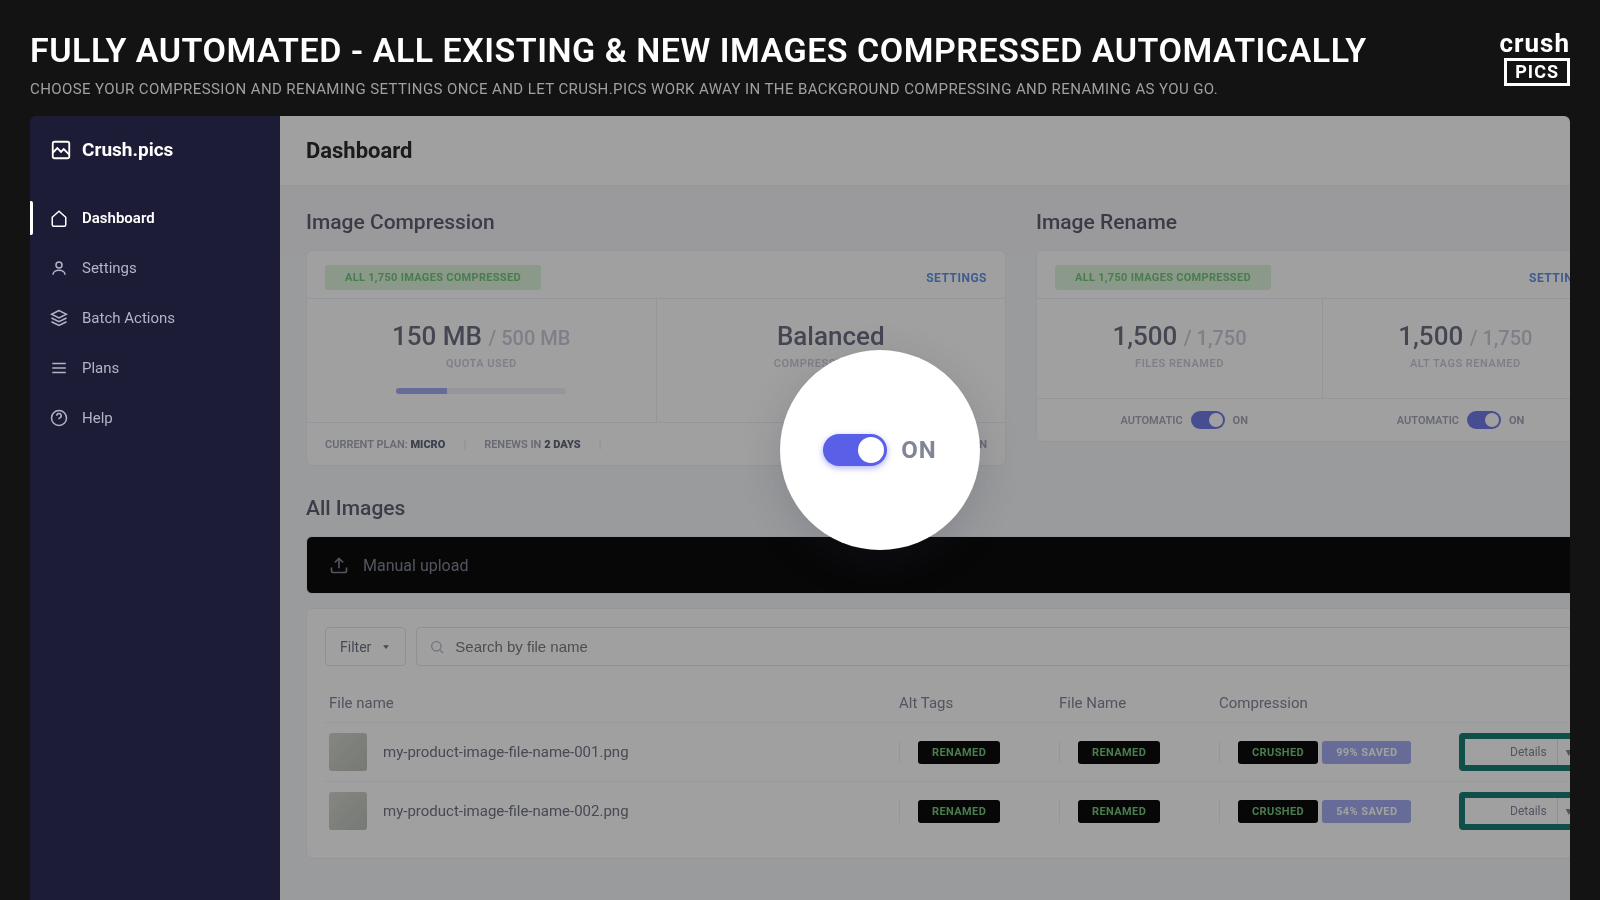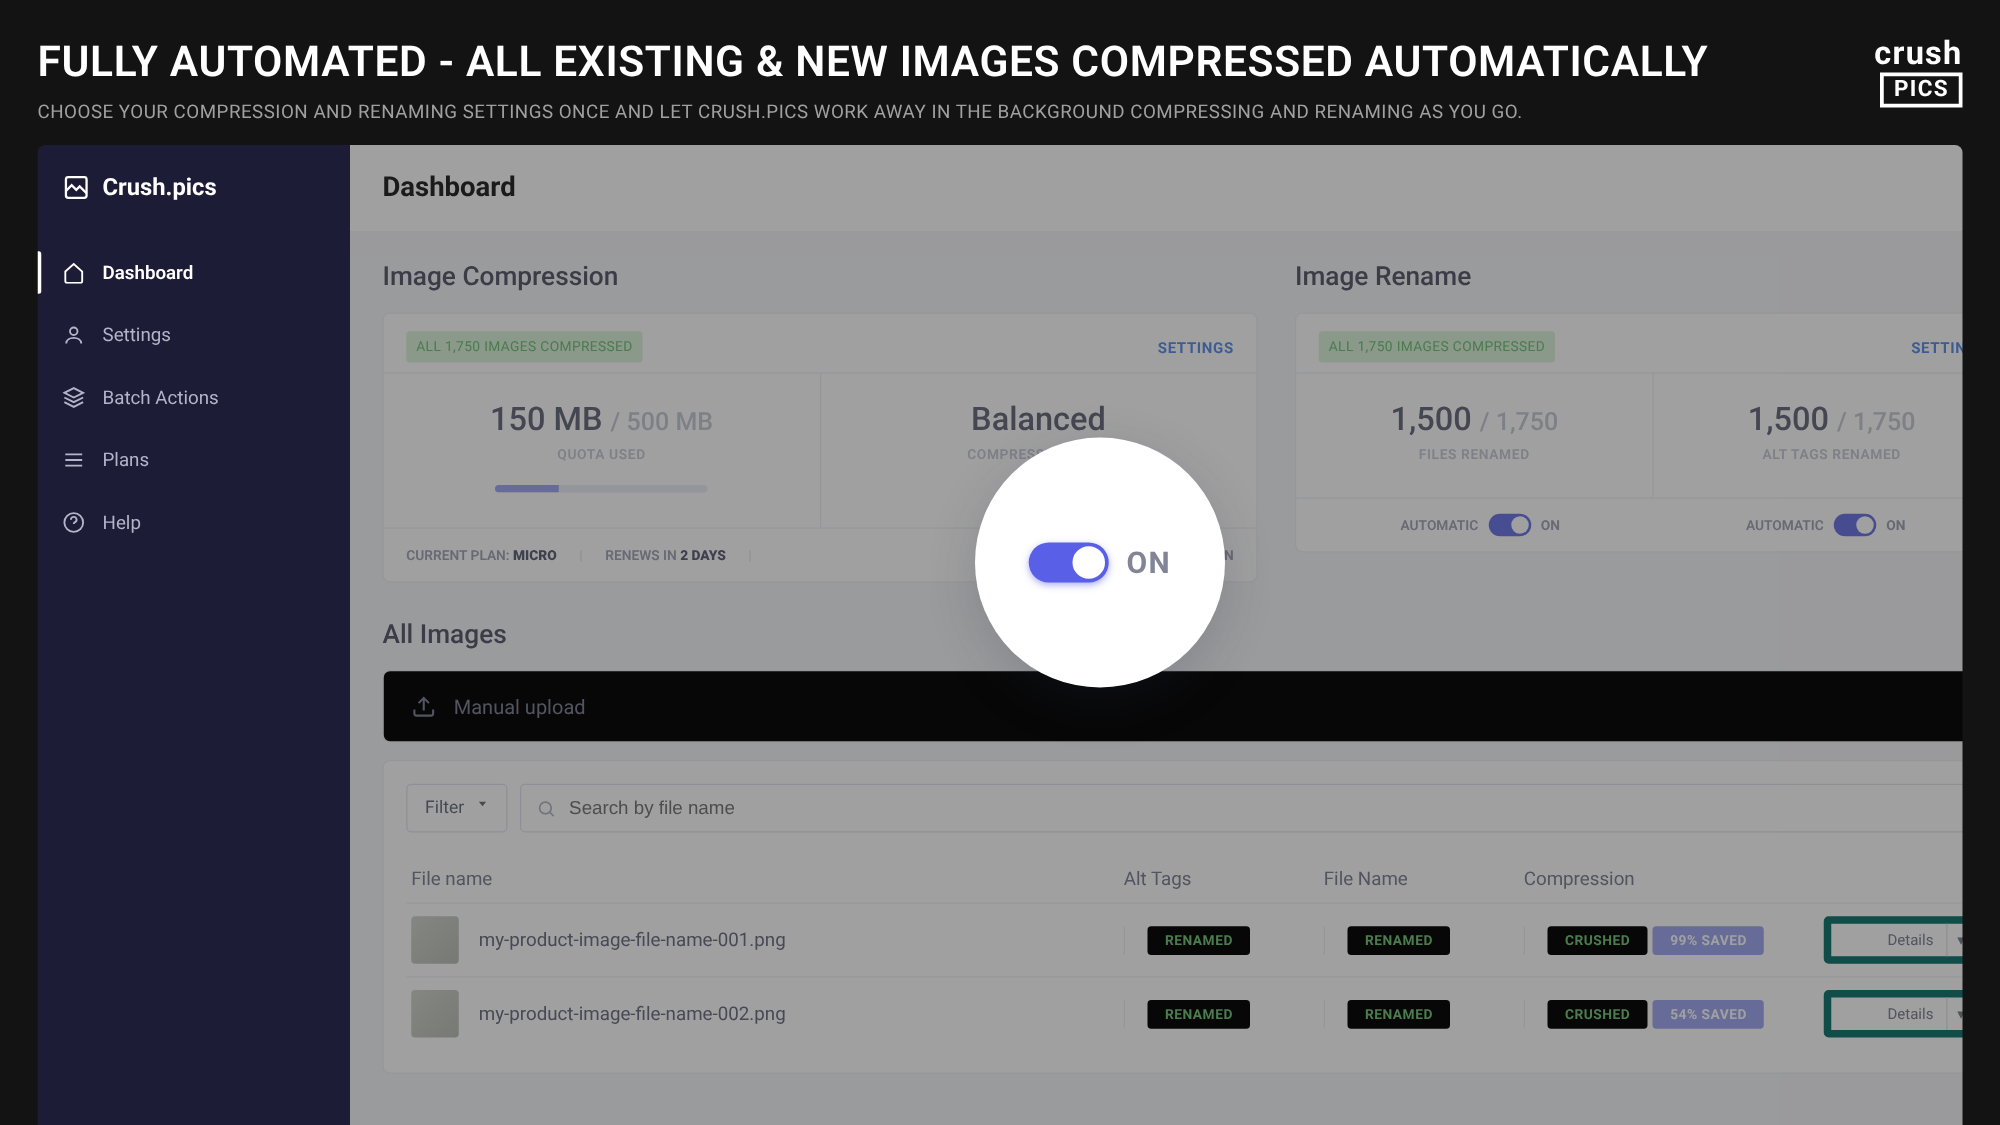--- a/index.html
+++ b/index.html
@@ -125,23 +125,23 @@
   .panel-head {
     display: flex;
     justify-content: space-between;
     align-items: center;
     padding: 14px 18px 8px 18px;
   }
   .badge-green {
     background: #d9f2da;
     color: #6fc274;
     font-size: 11px;
-    font-weight: 400;
+    font-weight: 700;
     letter-spacing: .3px;
-    padding: 6px 8px;
+    padding: 6px 20px;
     border-radius: 3px;
     text-align: right;
   }
   .link-settings {
     color: #5a8ee6;
     font-size: 12px;
     font-weight: 700;
     letter-spacing: .5px;
     cursor: pointer;
   }
@@ -220,21 +220,21 @@
 
   .list-panel {
     background: #fff;
     border: 1px solid #eceef2;
     border-radius: 6px;
     padding: 18px;
   }
   .filter-row { display: flex; gap: 10px; margin-bottom: 18px; }
   .filter-btn {
     border: 1px solid #e2e4ec; border-radius: 4px; padding: 10px 14px;
-    font-size: 14px; color: #6a6e82; display:flex; gap:10px;
+    font-size: 14px; color: #6a6e82; display:flex; align-items:center; gap:10px;
     background:#fff;
   }
   .search-box {
     flex:1; border:1px solid #e2e4ec; border-radius:4px; display:flex; align-items:center;
     padding: 0 12px; gap:10px; color:#b0b4c2;
   }
   .search-box input {
     border:none; outline:none; flex:1; font-size:15px; padding:10px 0; color:#555;
     background:transparent;
   }

